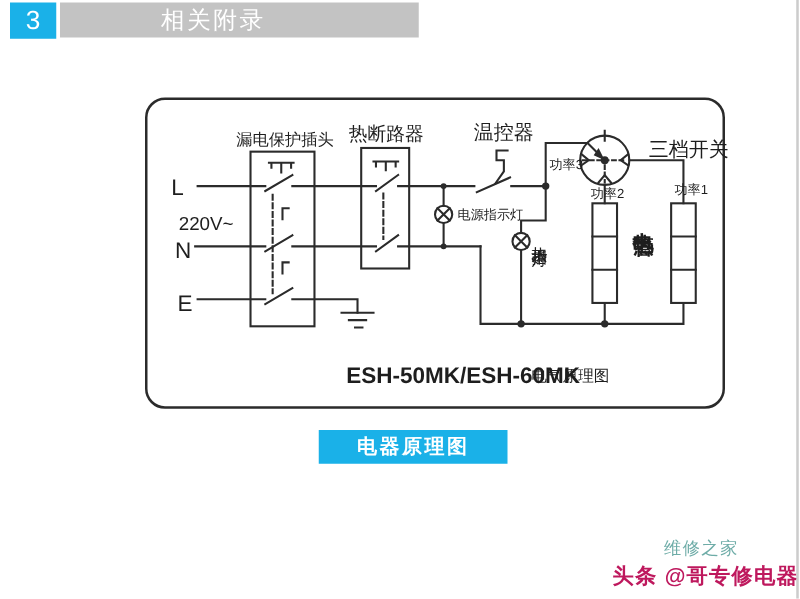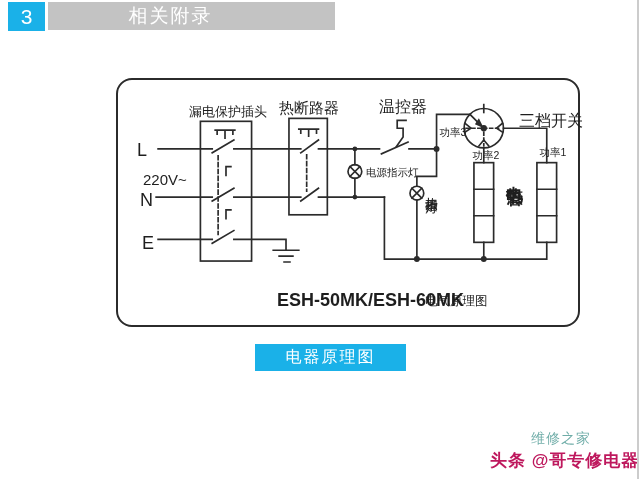--- a/index.html
+++ b/index.html
@@ -13,21 +13,21 @@
   .header-bar span{transform:translateX(-21px);}
   
   .schematic{position:absolute;left:96px;top:78px;width:464px;height:249px;
              border:2px solid #2B2B2B;border-radius:16px;background:#fff;box-sizing:border-box;margin-left:20px;}
   .schematic svg{position:absolute;left:0;top:0;width:100%;height:100%;}
   .lbl{position:absolute;white-space:nowrap;color:#1e1e1e;line-height:1;}
   .ctr{transform:translateX(-50%);}
   .vert{writing-mode:vertical-rl;text-orientation:upright;}
   
   .footer-btn{position:absolute;left:255px;top:344px;width:151px;height:27px;background:#1AB1E8;
-              color:#fff;font-weight:normal;font-size:16px;letter-spacing:2px;
+              color:#fff;font-weight:bold;font-size:16px;letter-spacing:2px;
               display:flex;align-items:center;justify-content:center;}
   
   .wm-faint{position:absolute;left:531px;top:430px;font-size:14px;color:#0f766e;opacity:.6;letter-spacing:1px;}
   .wm-main{position:absolute;left:490px;top:449px;font-size:17px;font-weight:bold;color:#be185d;
            text-shadow:1px 1px 0 #ffffff;letter-spacing:1px;}
   .edge-line{position:absolute;right:1px;top:0;width:2px;height:100%;background:#cccccc;}
 </style>
 </head>
 <body>
 

